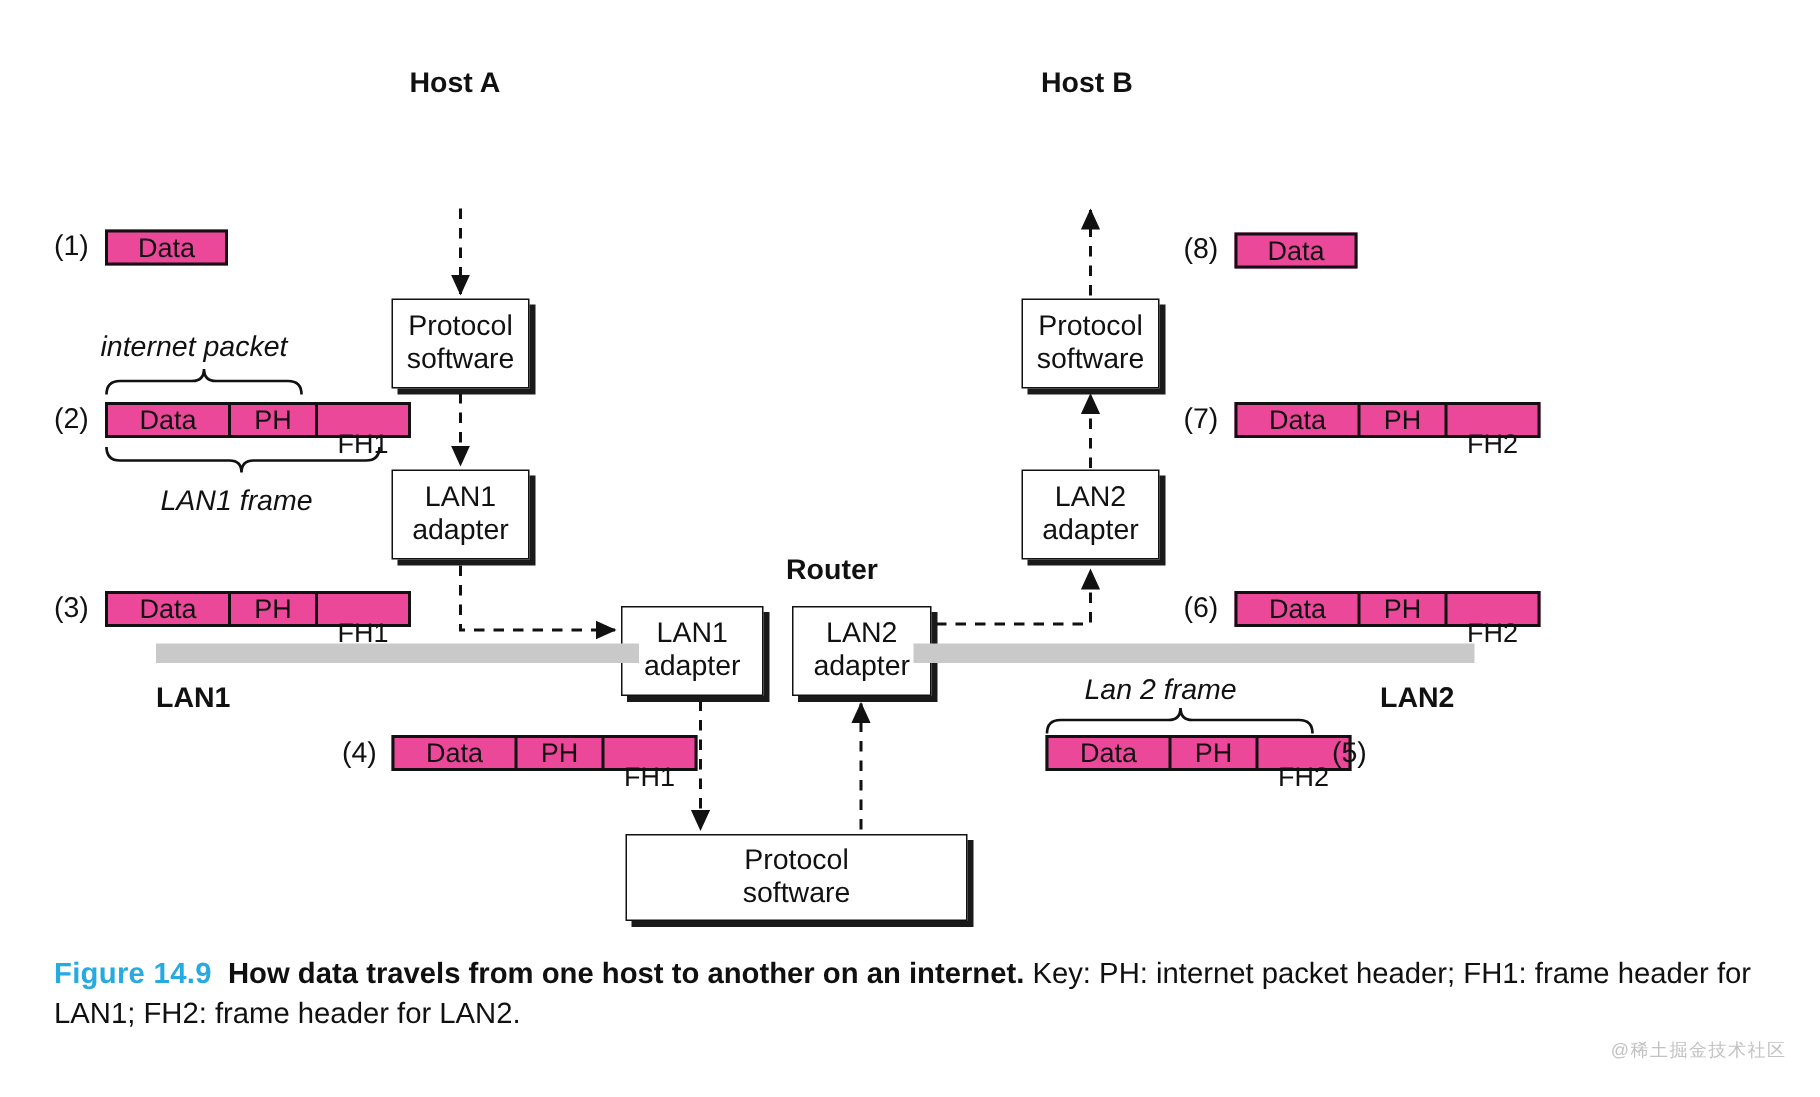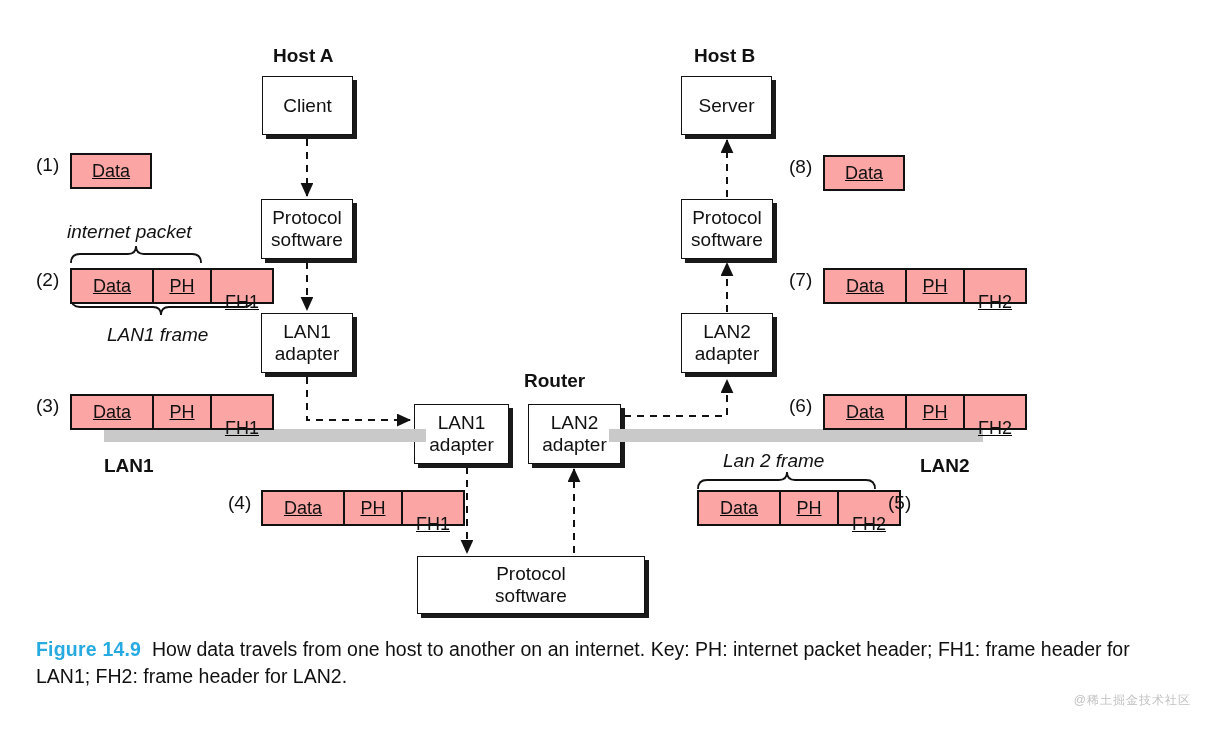--- a/index.html
+++ b/index.html
@@ -11,21 +11,21 @@
   
   .node{position:absolute;box-sizing:border-box;background:#fff;
         border:1.6px solid #111;
         box-shadow:4px 4px 0 0 #1a1a1a;
         display:flex;align-items:center;justify-content:center;
         text-align:center;line-height:1.14;font-size:19px;color:#111;}
   .node span{display:block;}
 
   
   .packet{position:absolute;display:flex;box-sizing:border-box;
-          border:2.4px solid #111;background:#fca5a5;height:36px;text-decoration:underline;}
+          border:2.4px solid #111;background:#ec4899;height:24px;}
   .packet .cell{box-sizing:border-box;display:flex;align-items:center;
                 justify-content:center;font-size:18px;color:#111;
                 border-right:2.4px solid #111;height:100%;}
   .packet .cell:last-child{border-right:none;}
   .cell.data{width:82px;}
   .cell.ph{width:58px;}
   .cell.fh{width:60px;margin-top:16px;}
   .packet.single .cell.data{width:78px;}
 
   
@@ -42,21 +42,21 @@
   .lanbar{position:absolute;background:#c9c9c9;height:13px;}
 
   
   #overlay{position:absolute;left:0;top:0;width:1213px;height:731px;
            pointer-events:none;}
 
   
   .caption{position:absolute;left:36px;top:636px;width:1150px;
            font-size:19.5px;line-height:1.38;color:#101010;}
   .caption .figno{color:#27aae1;font-weight:bold;letter-spacing:.2px;}
-  .caption .figtitle{font-weight:normal;}
+  .caption .figtitle{font-weight:bold;}
   .watermark{position:absolute;right:22px;top:692px;font-size:12px;
              color:#c2c2c2;letter-spacing:1px;}
 </style>
 </head>
 <body>
 
 <div id="stage">
 
   <svg id="overlay" viewBox="0 0 1213 731" xmlns="http://www.w3.org/2000/svg">
     <defs>
@@ -85,41 +85,35 @@
 
     <path d="M71,298 q0,9 9,9 L153,307 q8,0 8,8 q0,-8 8,-8 L244,307 q9,0 9,-9" fill="none" stroke="#111" stroke-width="1.8"></path>
 
     <path d="M698,489 q0,-9 9,-9 L779,480 q8,0 8,-8 q0,8 8,8 L866,480 q9,0 9,9" fill="none" stroke="#111" stroke-width="1.8"></path>
   </svg>
 
   <div class="boldlabel" style="left:273px;top:45px;">Host A</div>
   <div class="boldlabel" style="left:694px;top:45px;">Host B</div>
   <div class="boldlabel" style="left:484px;top:370px;margin-left:40px;">Router</div>
 
-  <div class="node" style="left:262px;top:76px;width:91px;height:59px;">
-    <span>Client</span>
-  </div>
 
   <div class="node" style="left:261px;top:199px;width:92px;height:60px;">
     <span>
       <span>Protocol</span>
       <span>software</span>
     </span>
   </div>
 
   <div class="node" style="left:261px;top:313px;width:92px;height:60px;">
     <span>
       <span>LAN1</span>
       <span>adapter</span>
     </span>
   </div>
 
-  <div class="node" style="left:681px;top:76px;width:91px;height:59px;">
-    <span>Server</span>
-  </div>
 
   <div class="node" style="left:681px;top:199px;width:92px;height:60px;">
     <span>
       <span>Protocol</span>
       <span>software</span>
     </span>
   </div>
 
   <div class="node" style="left:681px;top:313px;width:92px;height:60px;">
     <span>

